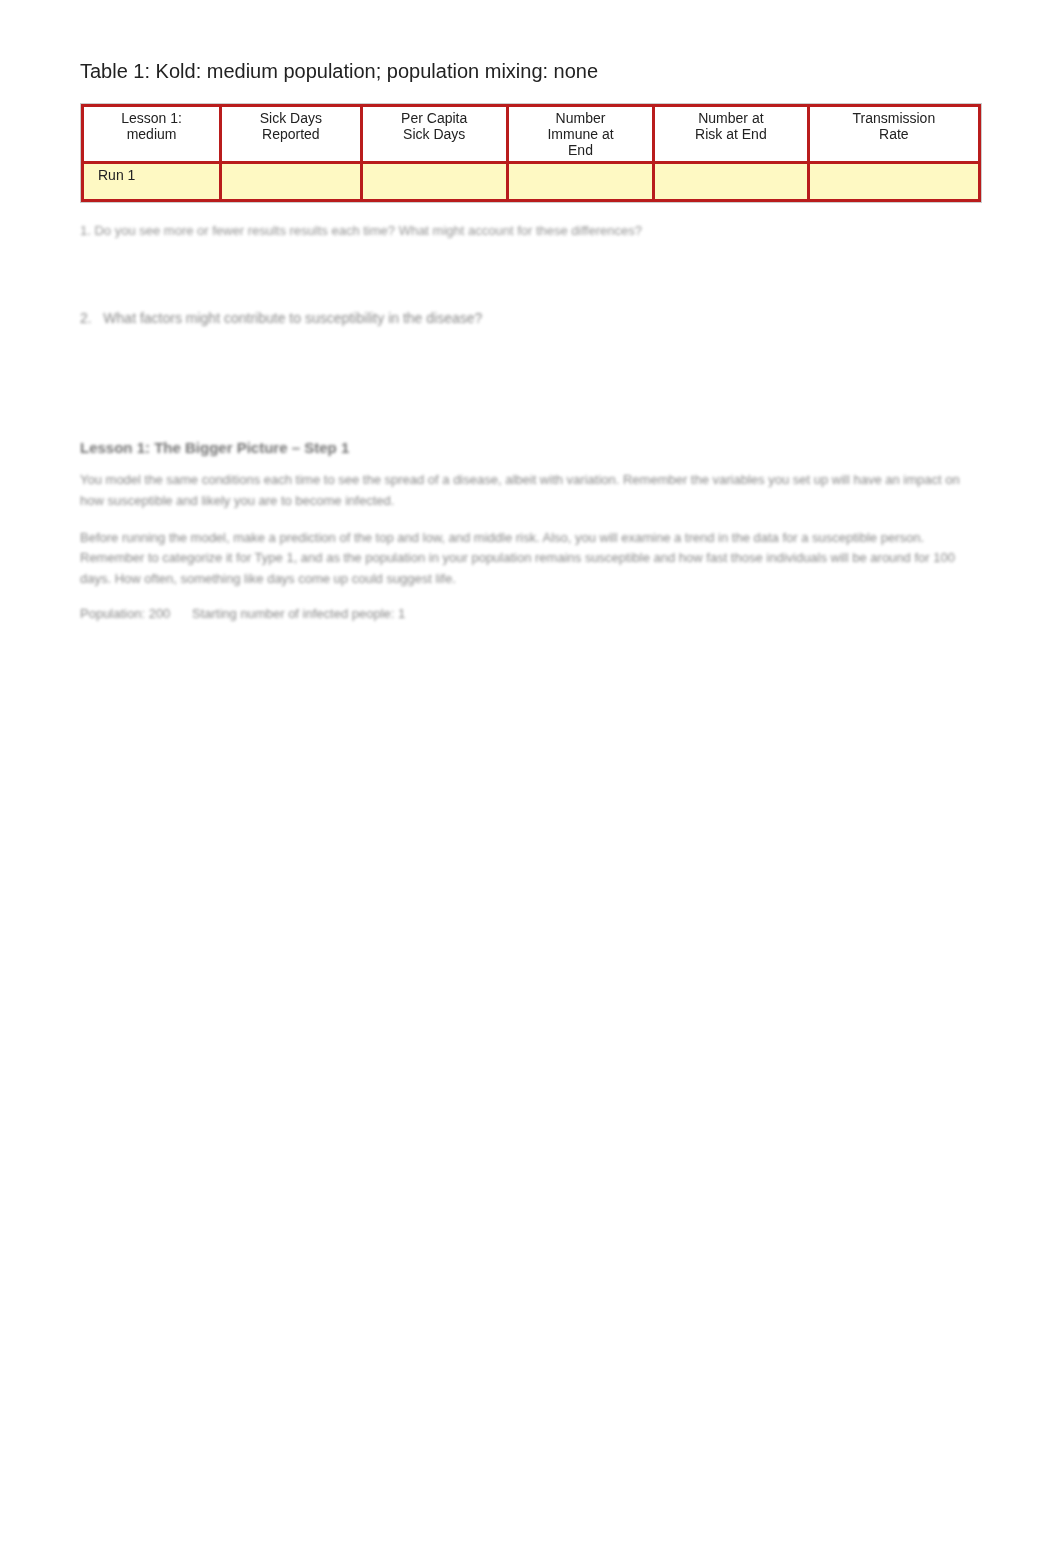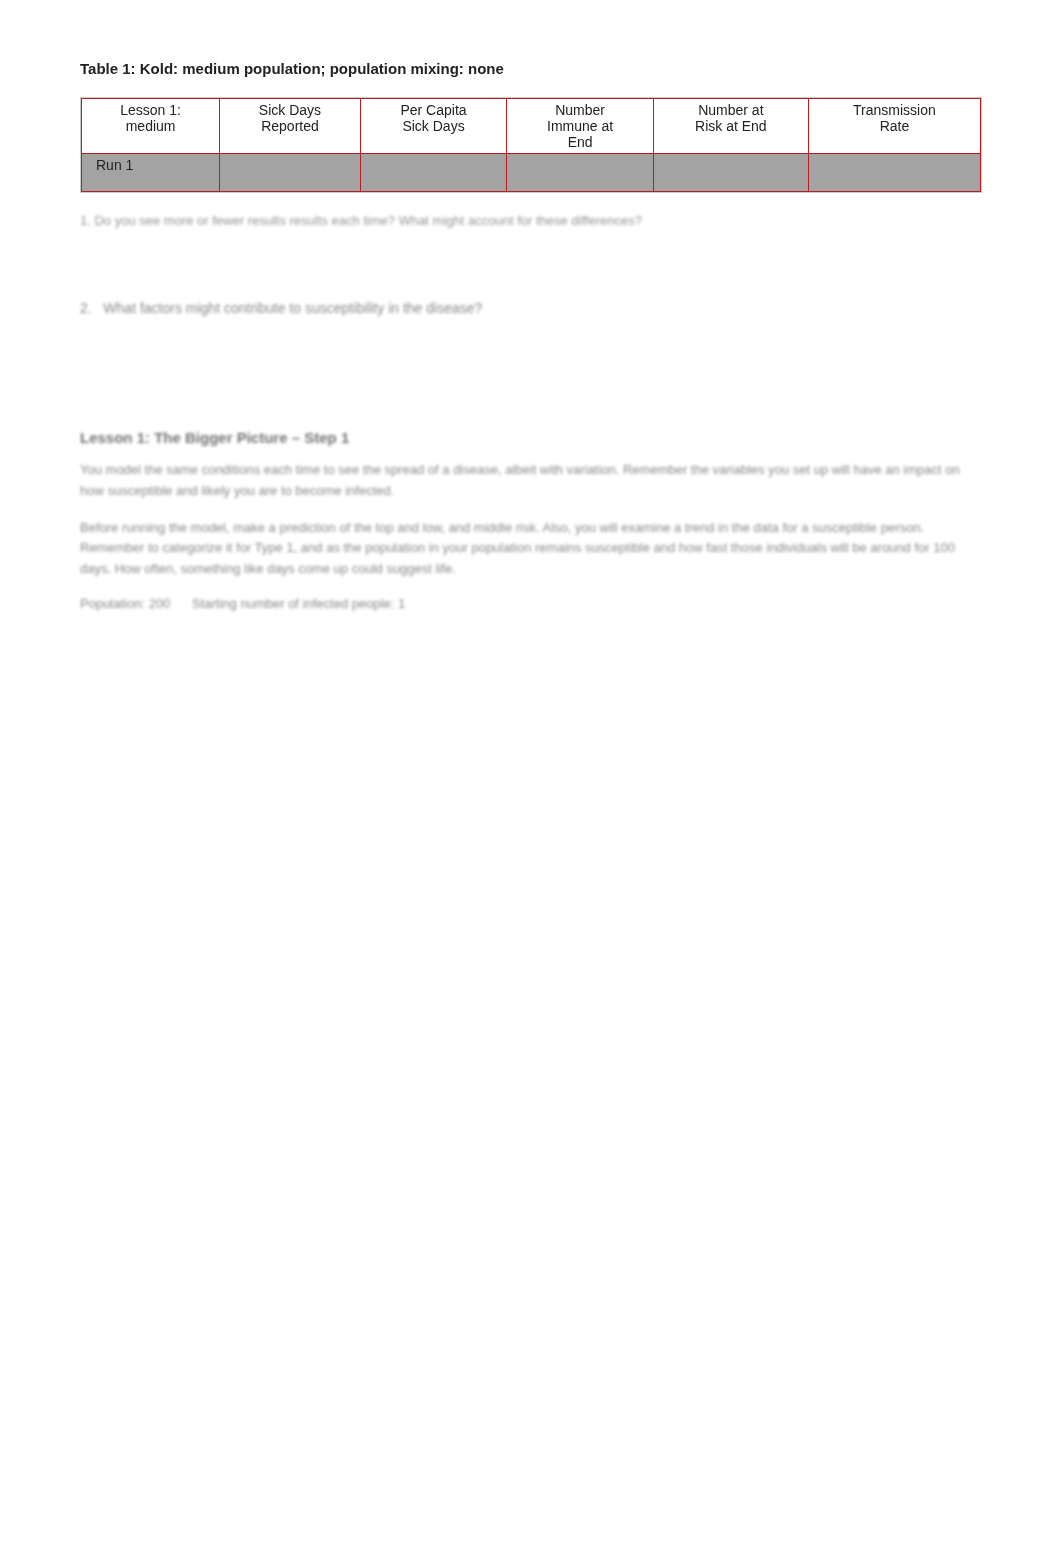--- a/index.html
+++ b/index.html
@@ -12,54 +12,54 @@
       width: 1062px;
       min-height: 1556px;
       background: #ffffff;
       font-family: Arial, Helvetica, sans-serif;
       font-size: 15px;
       color: #222;
       padding: 60px 80px;
     }
 
     .page-title {
-      font-weight: bold;
-      font-size: 15px;
+      font-weight: normal;
+      font-size: 20px;
       margin-bottom: 20px;
     }
 
     .table-wrapper {
       border: 1px solid #ccc;
       margin-bottom: 20px;
     }
 
     table {
       width: 100%;
       border-collapse: collapse;
     }
 
     table th, table td {
-      border: 1px solid #b91c1c;
+      border: 3px solid #b91c1c;
       padding: 3px 14px;
       vertical-align: top;
       font-size: 14px;
     }
 
     table th {
       font-weight: normal;
       background: #fff;
     }
 
     table td {
       background: #f5f5f5;
       height: 42px;
     }
 
     table tr.label-row td {
-      background: #a3a3a3;
+      background: #fef9c3;
       height: 38px;
     }
 
     .footnote {
       font-size: 13px;
       color: #666;
       margin-bottom: 40px;
       filter: blur(1.5px);
       opacity: 0.7;
     }

